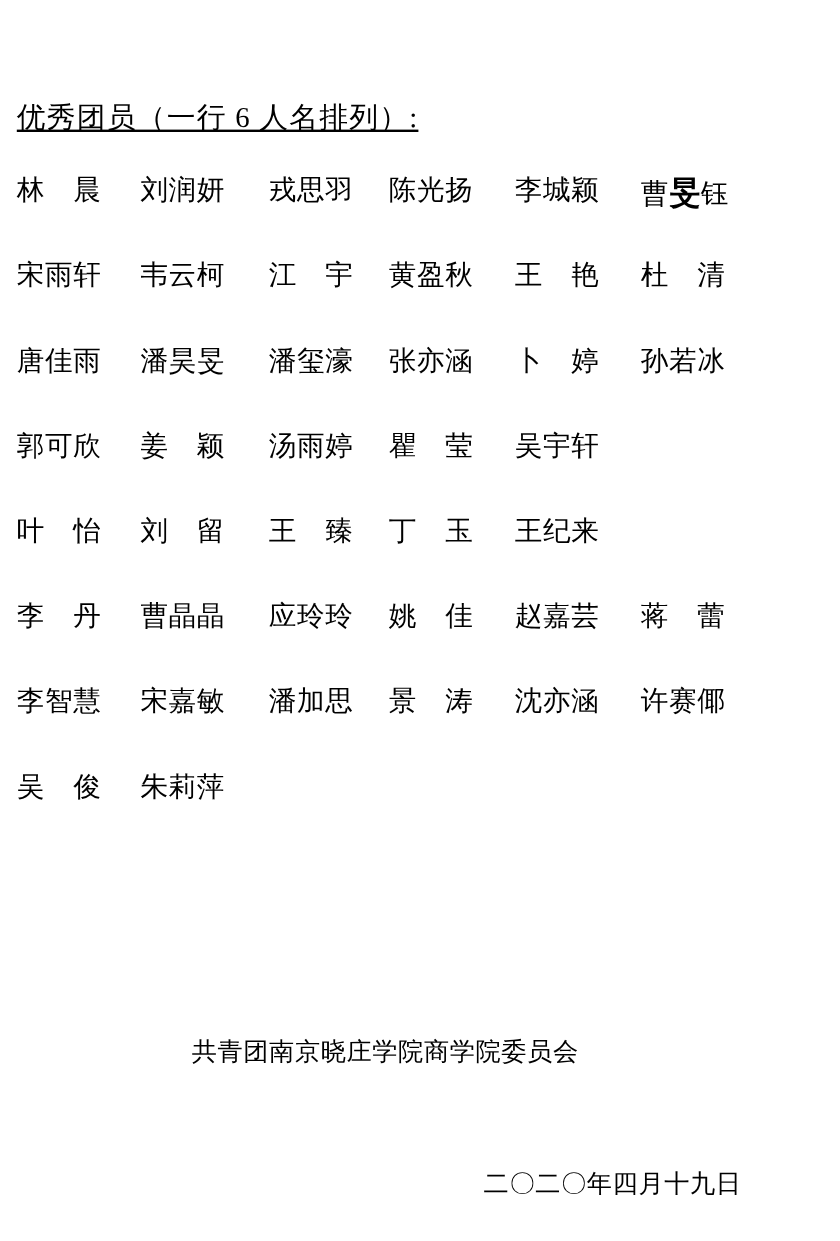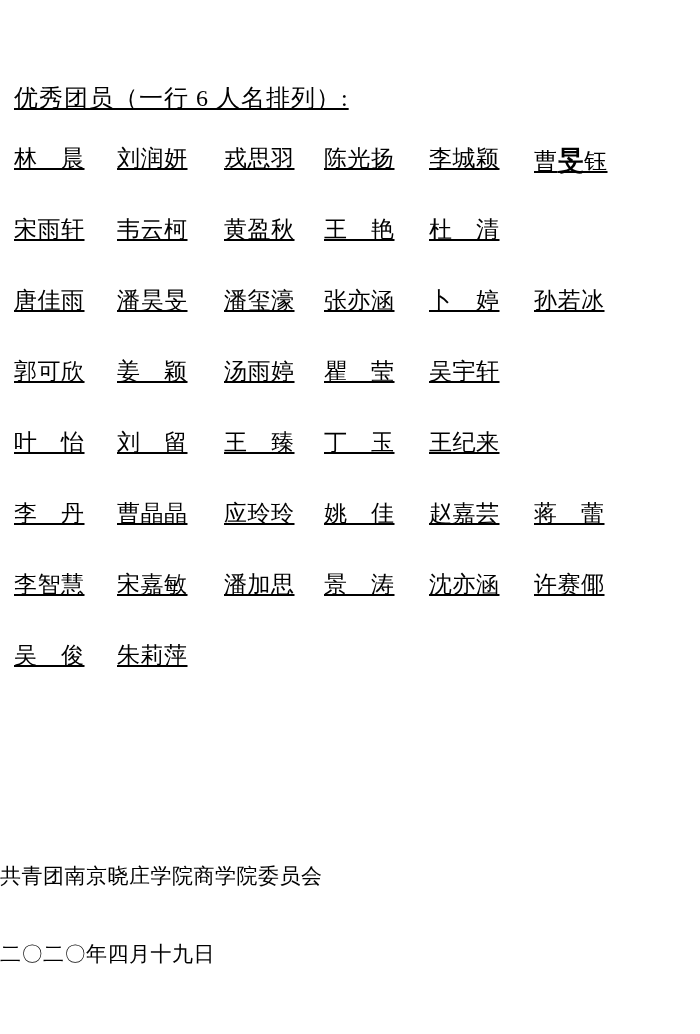--- a/index.html
+++ b/index.html
@@ -26,21 +26,20 @@
     font-size: 24px;
     letter-spacing: 1px;
     white-space: nowrap;
     text-decoration: underline;
   }
   .member-grid {
     position: absolute;
     left: 14px;
     top: 143px;
     right: 0;
-    text-decoration: underline;
   }
   .name-row {
     display: grid;
     grid-template-columns: 103px 107px 100px 105px 105px auto;
     height: 71px;
     align-items: start;
   }
   .name-cell {
     font-size: 23px;
     white-space: pre;
@@ -48,29 +47,30 @@
   }
   .bold-char {
     font-weight: 700;
     font-size: 26px;
   }
   .signature {
     position: absolute;
     top: 862px;
     left: 0;
     right: 58px;
-    text-align: left;
+    text-align: center;
     font-size: 21px;
     letter-spacing: 0.5px;
   }
   .date {
     position: absolute;
-    top: 940px;
+    top: 972px;
     left: 0;
     right: 82px;
+    text-align: right;
     font-size: 21px;
     letter-spacing: 0.5px;
   }
 </style>
 </head>
 <body>
 
 <div class="doc">
 
   <div class="title">优秀团员（一行 6 人名排列）:</div>
@@ -80,20 +80,21 @@
         <span class="name-cell">林　晨</span>
         <span class="name-cell">刘润妍</span>
         <span class="name-cell">戎思羽</span>
         <span class="name-cell">陈光扬</span>
         <span class="name-cell">李城颖</span>
         <span class="name-cell"><span>曹</span><span class="bold-char">旻</span><span>钰</span></span>
       </div>
       <div class="name-row">
         <span class="name-cell">宋雨轩</span>
         <span class="name-cell">韦云柯</span>
+        <span class="name-cell">江　宇</span>
         <span class="name-cell">黄盈秋</span>
         <span class="name-cell">王　艳</span>
         <span class="name-cell">杜　清</span>
       </div>
       <div class="name-row">
         <span class="name-cell">唐佳雨</span>
         <span class="name-cell">潘昊旻</span>
         <span class="name-cell">潘玺濠</span>
         <span class="name-cell">张亦涵</span>
         <span class="name-cell">卜　婷</span>

